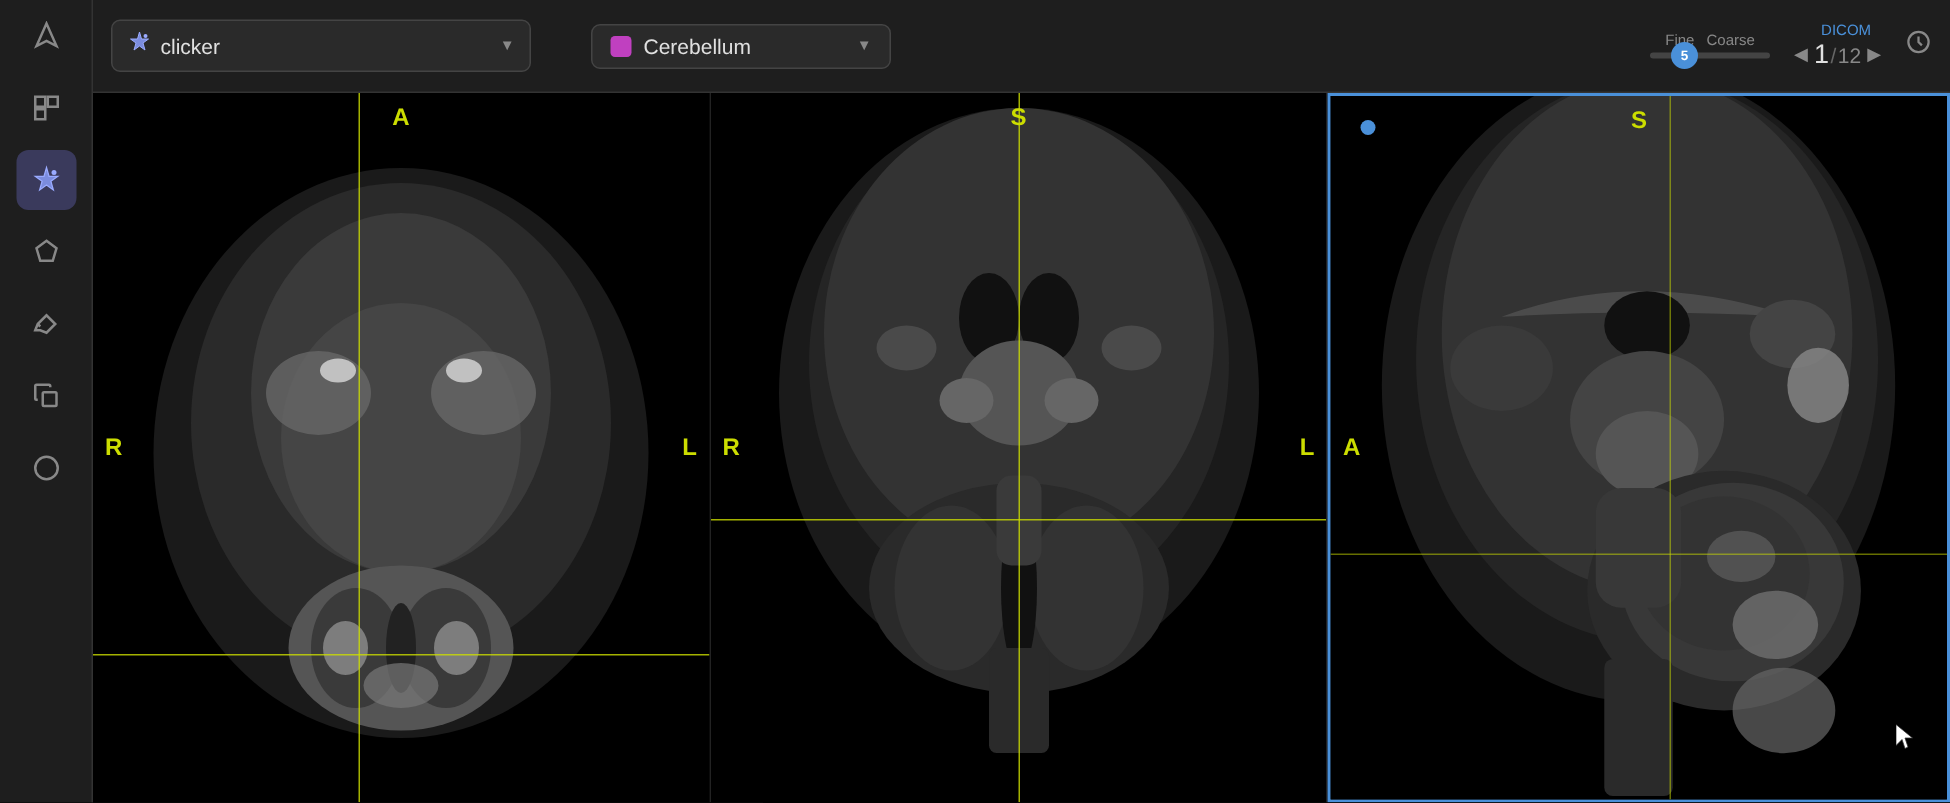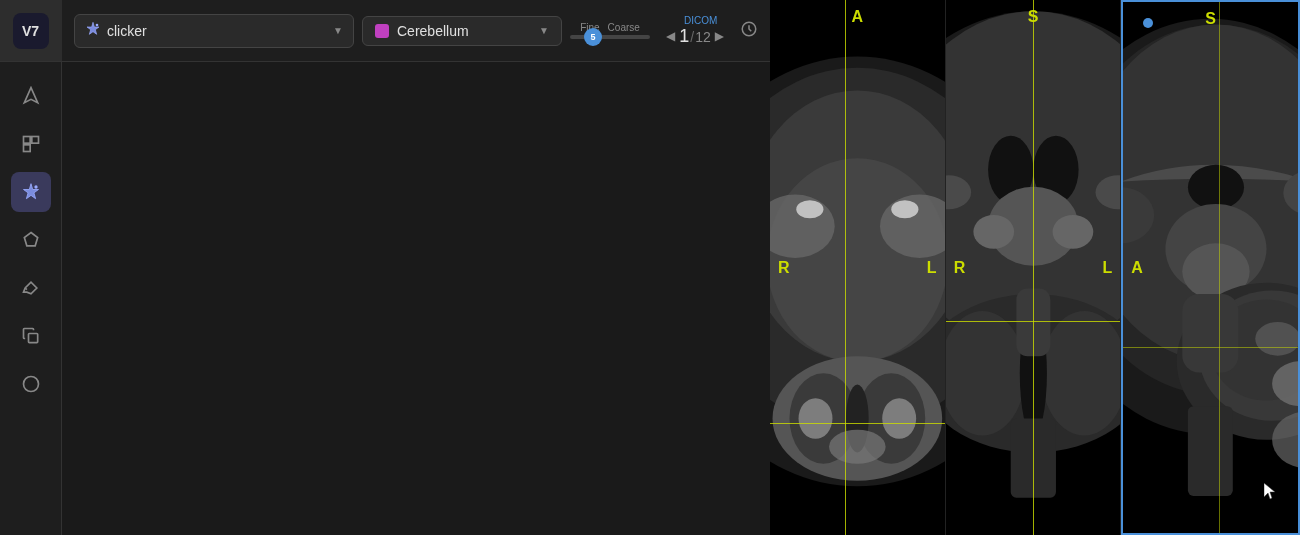--- a/index.html
+++ b/index.html
@@ -66,20 +66,21 @@
 
     .sidebar-icon.active {
       background: #3a3a5c;
       color: #7b8cde;
     }
 
     
     .main {
       flex: 1;
       display: flex;
+      flex-direction: column;
       overflow: hidden;
     }
 
     
     .topbar {
       height: 62px;
       background: #1e1e1e;
       border-bottom: 1px solid #333;
       display: flex;
       align-items: center;
@@ -119,20 +120,21 @@
     .class-selector {
       display: flex;
       align-items: center;
       gap: 8px;
       background: #2a2a2a;
       border: 1px solid #444;
       border-radius: 6px;
       padding: 6px 12px;
       cursor: pointer;
       min-width: 200px;
+      margin-left: 32px;
     }
 
     .class-dot {
       width: 14px;
       height: 14px;
       background: #c040c0;
       border-radius: 3px;
       flex-shrink: 0;
     }
 
@@ -349,23 +351,20 @@
     .dicom-wrapper {
       display: flex;
       flex-direction: column;
       align-items: flex-start;
     }
   </style>
 </head>
 <body>
 
 <div class="sidebar">
-  <div class="sidebar-logo">
-    <div class="logo-v7">V7</div>
-  </div>
 
   <div class="sidebar-icon">
     <svg width="20" height="20" viewBox="0 0 24 24" fill="none" stroke="#888" stroke-width="2">
       <path d="M12 2L4 20l8-4 8 4L12 2z"></path>
     </svg>
   </div>
   <div class="sidebar-icon">
     <svg width="20" height="20" viewBox="0 0 24 24" fill="none" stroke="#888" stroke-width="2">
       <rect x="3" y="3" width="8" height="8"></rect>
         <rect x="13" y="3" width="8" height="8"></rect>

